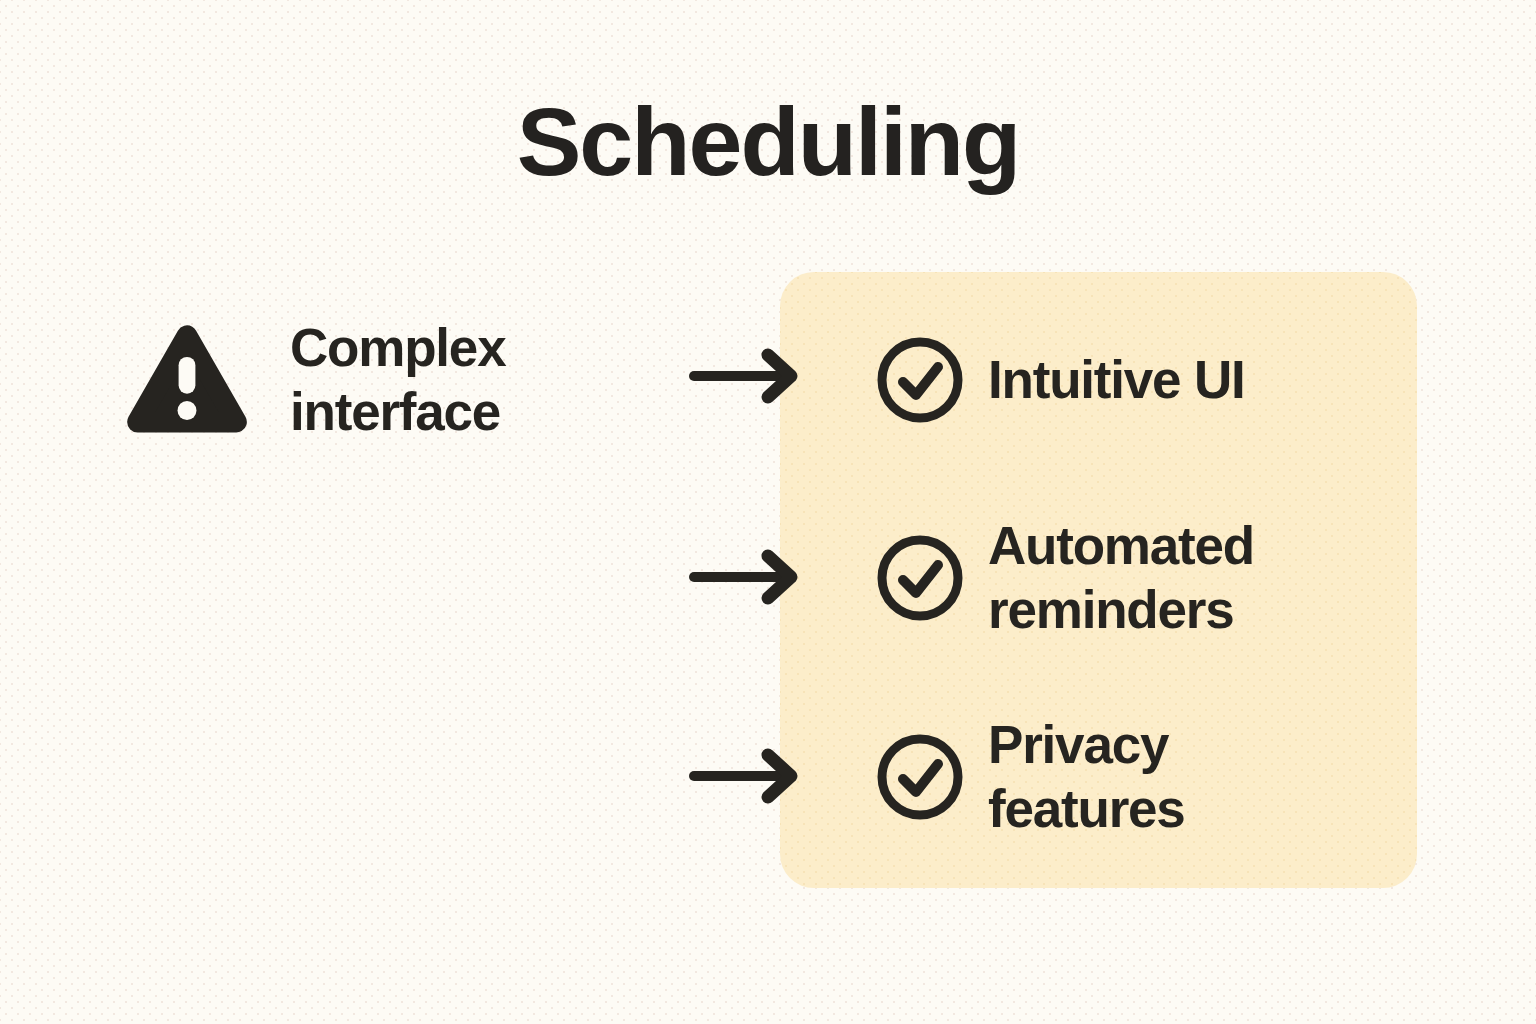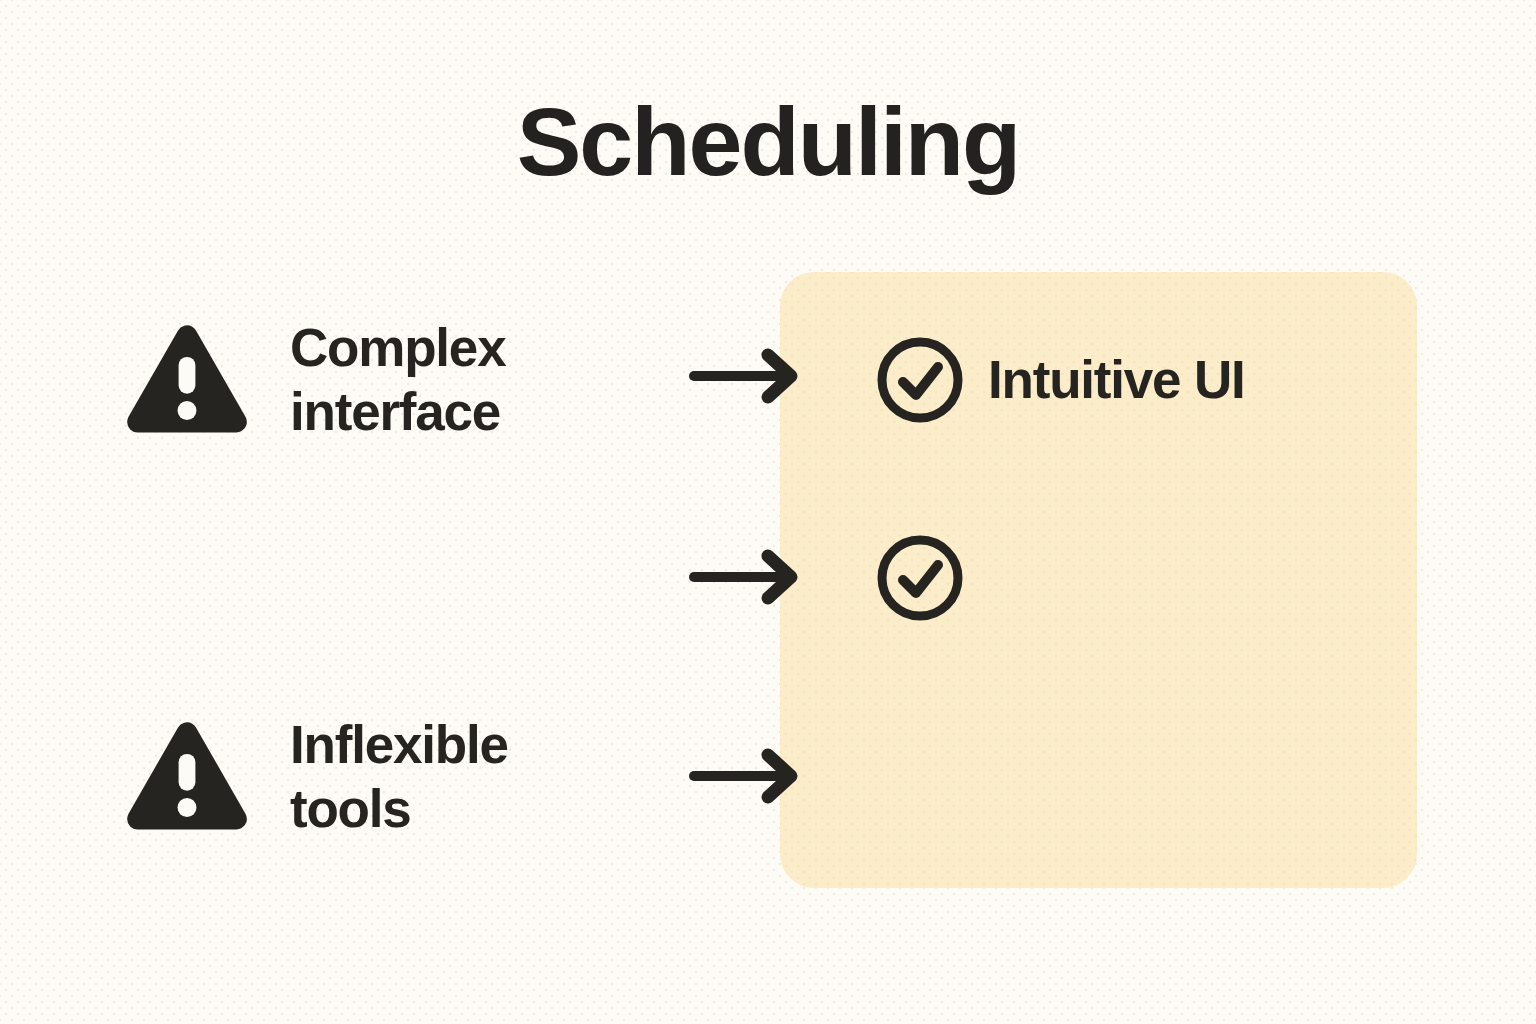--- a/index.html
+++ b/index.html
@@ -108,31 +108,32 @@
   <svg class="arrow a2" viewBox="0 0 118 56">
     <line x1="6" y1="28" x2="98" y2="28" stroke="#262420" stroke-width="10" stroke-linecap="round"></line>
     <path d="M80 7 L103 28 L80 49" fill="none" stroke="#262420" stroke-width="13" stroke-linecap="round" stroke-linejoin="round"></path>
   </svg>
 
   <div class="item solution-item row2">
     <svg class="icon-box" width="88" height="88" viewBox="0 0 88 88">
       <circle cx="44" cy="44" r="38" fill="none" stroke="#262420" stroke-width="9"></circle>
       <path d="M27 46 L40 59 L62 31" fill="none" stroke="#262420" stroke-width="10" stroke-linecap="round" stroke-linejoin="round"></path>
     </svg>
+    <div class="item-label">Automated
+reminders</div>
   </div>
 
-  <div class="item problem-item row3">
-    <svg class="icon-box" width="126" height="116" viewBox="0 0 120 110">
-      <path d="M60 13 L107 95 L13 95 Z" fill="#262420" stroke="#262420" stroke-width="20" stroke-linejoin="round"></path>
-      <rect x="52" y="33" width="16" height="35" rx="8" fill="#fdfbf5"></rect>
-      <circle cx="60" cy="84" r="9" fill="#fdfbf5"></circle>
-    </svg>
-    <div class="item-label">Inflexible
-tools</div>
-  </div>
 
   <svg class="arrow a3" viewBox="0 0 118 56">
     <line x1="6" y1="28" x2="98" y2="28" stroke="#262420" stroke-width="10" stroke-linecap="round"></line>
     <path d="M80 7 L103 28 L80 49" fill="none" stroke="#262420" stroke-width="13" stroke-linecap="round" stroke-linejoin="round"></path>
   </svg>
 
+  <div class="item solution-item row3">
+    <svg class="icon-box" width="88" height="88" viewBox="0 0 88 88">
+      <circle cx="44" cy="44" r="38" fill="none" stroke="#262420" stroke-width="9"></circle>
+      <path d="M27 46 L40 59 L62 31" fill="none" stroke="#262420" stroke-width="10" stroke-linecap="round" stroke-linejoin="round"></path>
+    </svg>
+    <div class="item-label">Privacy
+features</div>
+  </div>
 
 </div>
 
 </body></html>

